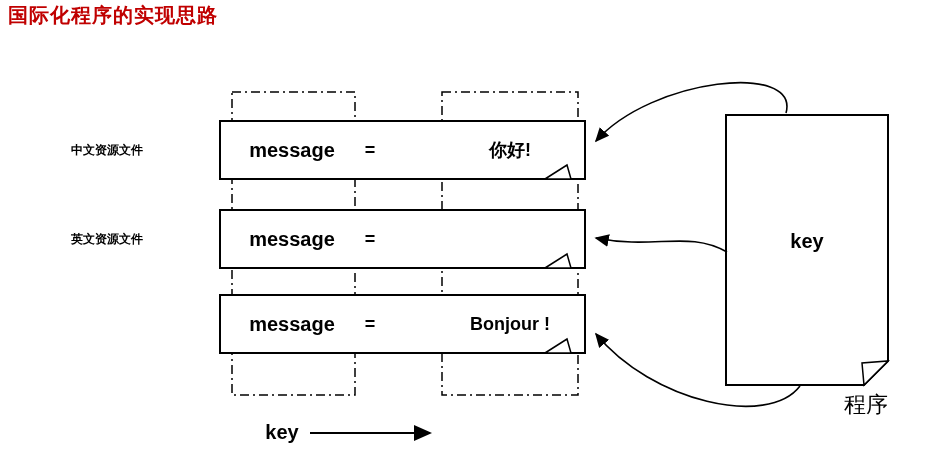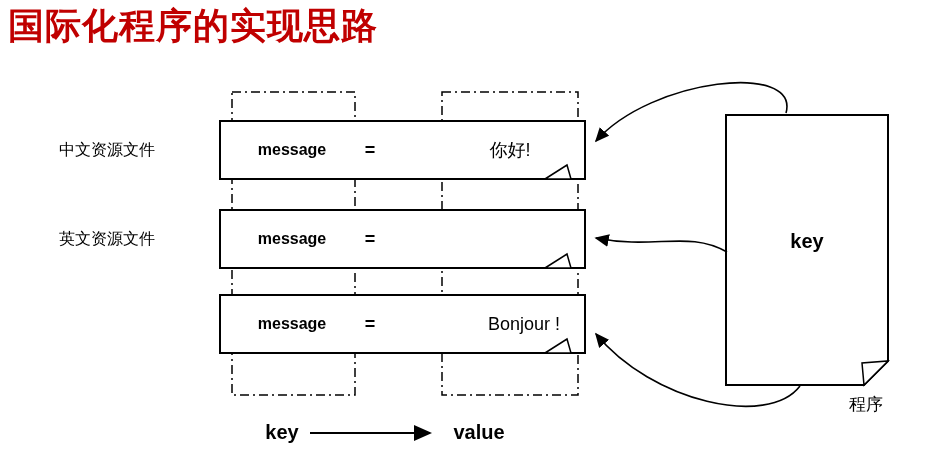--- a/index.html
+++ b/index.html
@@ -19,69 +19,69 @@
     position: absolute;
     left: 0;
     top: 0;
   }
   .title {
     position: absolute;
     left: 8px;
     top: 2px;
     font-family: "Liberation Serif", serif;
     font-weight: bold;
-    font-size: 36px;
+    font-size: 20px;
     color: #c00000;
     letter-spacing: 1px;
     white-space: nowrap;
   }
   .txt {
     position: absolute;
     color: #000000;
     text-align: center;
     white-space: nowrap;
   }
   .rowlabel {
     width: 130px;
-    font-size: 16px;
-    font-weight: normal;
+    font-size: 12px;
+    font-weight: bold;
     line-height: 20px;
   }
   .boxkey {
     width: 120px;
-    font-size: 16px;
+    font-size: 20px;
     font-weight: bold;
     line-height: 24px;
   }
   .boxeq {
     width: 24px;
     font-size: 18px;
     font-weight: bold;
     line-height: 24px;
   }
   .boxval {
     width: 136px;
     font-size: 18px;
-    font-weight: normal;
+    font-weight: bold;
     line-height: 24px;
   }
   .legendtxt {
     font-size: 20px;
     font-weight: bold;
     line-height: 26px;
   }
   .dockey {
     width: 162px;
     font-size: 20px;
     font-weight: bold;
     line-height: 26px;
   }
   .doccaption {
     width: 80px;
-    font-size: 17px;
+    font-size: 22px;
     font-weight: normal;
     line-height: 26px;
   }
 </style>
 </head>
 <body>
 
 <div class="stage">
 
   <div class="title">国际化程序的实现思路</div>
@@ -126,21 +126,20 @@
 
   <div class="txt boxkey" style="left:232px; top:138px;">message</div>
   <div class="txt boxeq" style="left:358px; top:138px;">=</div>
   <div class="txt boxval" style="left:442px; top:138px;">你好!</div>
 
   <div class="txt boxkey" style="left:232px; top:227px;">message</div>
   <div class="txt boxeq" style="left:358px; top:227px;">=</div>
 
   <div class="txt boxkey" style="left:232px; top:312px;">message</div>
   <div class="txt boxeq" style="left:358px; top:312px;">=</div>
-  <div class="txt boxval" style="left:456px; top:312px;">Bonjour !</div>
+  <div class="txt boxval" style="left:442px; top:312px;">Bonjour !</div>
 
   <div class="txt legendtxt" style="left:256px; top:419px; width:52px;">key</div>
-  <div class="txt legendtxt" style="left:440px; top:419px; width:78px;">value</div>
 
   <div class="txt dockey" style="left:726px; top:228px;">key</div>
   <div class="txt doccaption" style="left:826px; top:392px;">程序</div>
 
 </div>
 
 </body></html>

